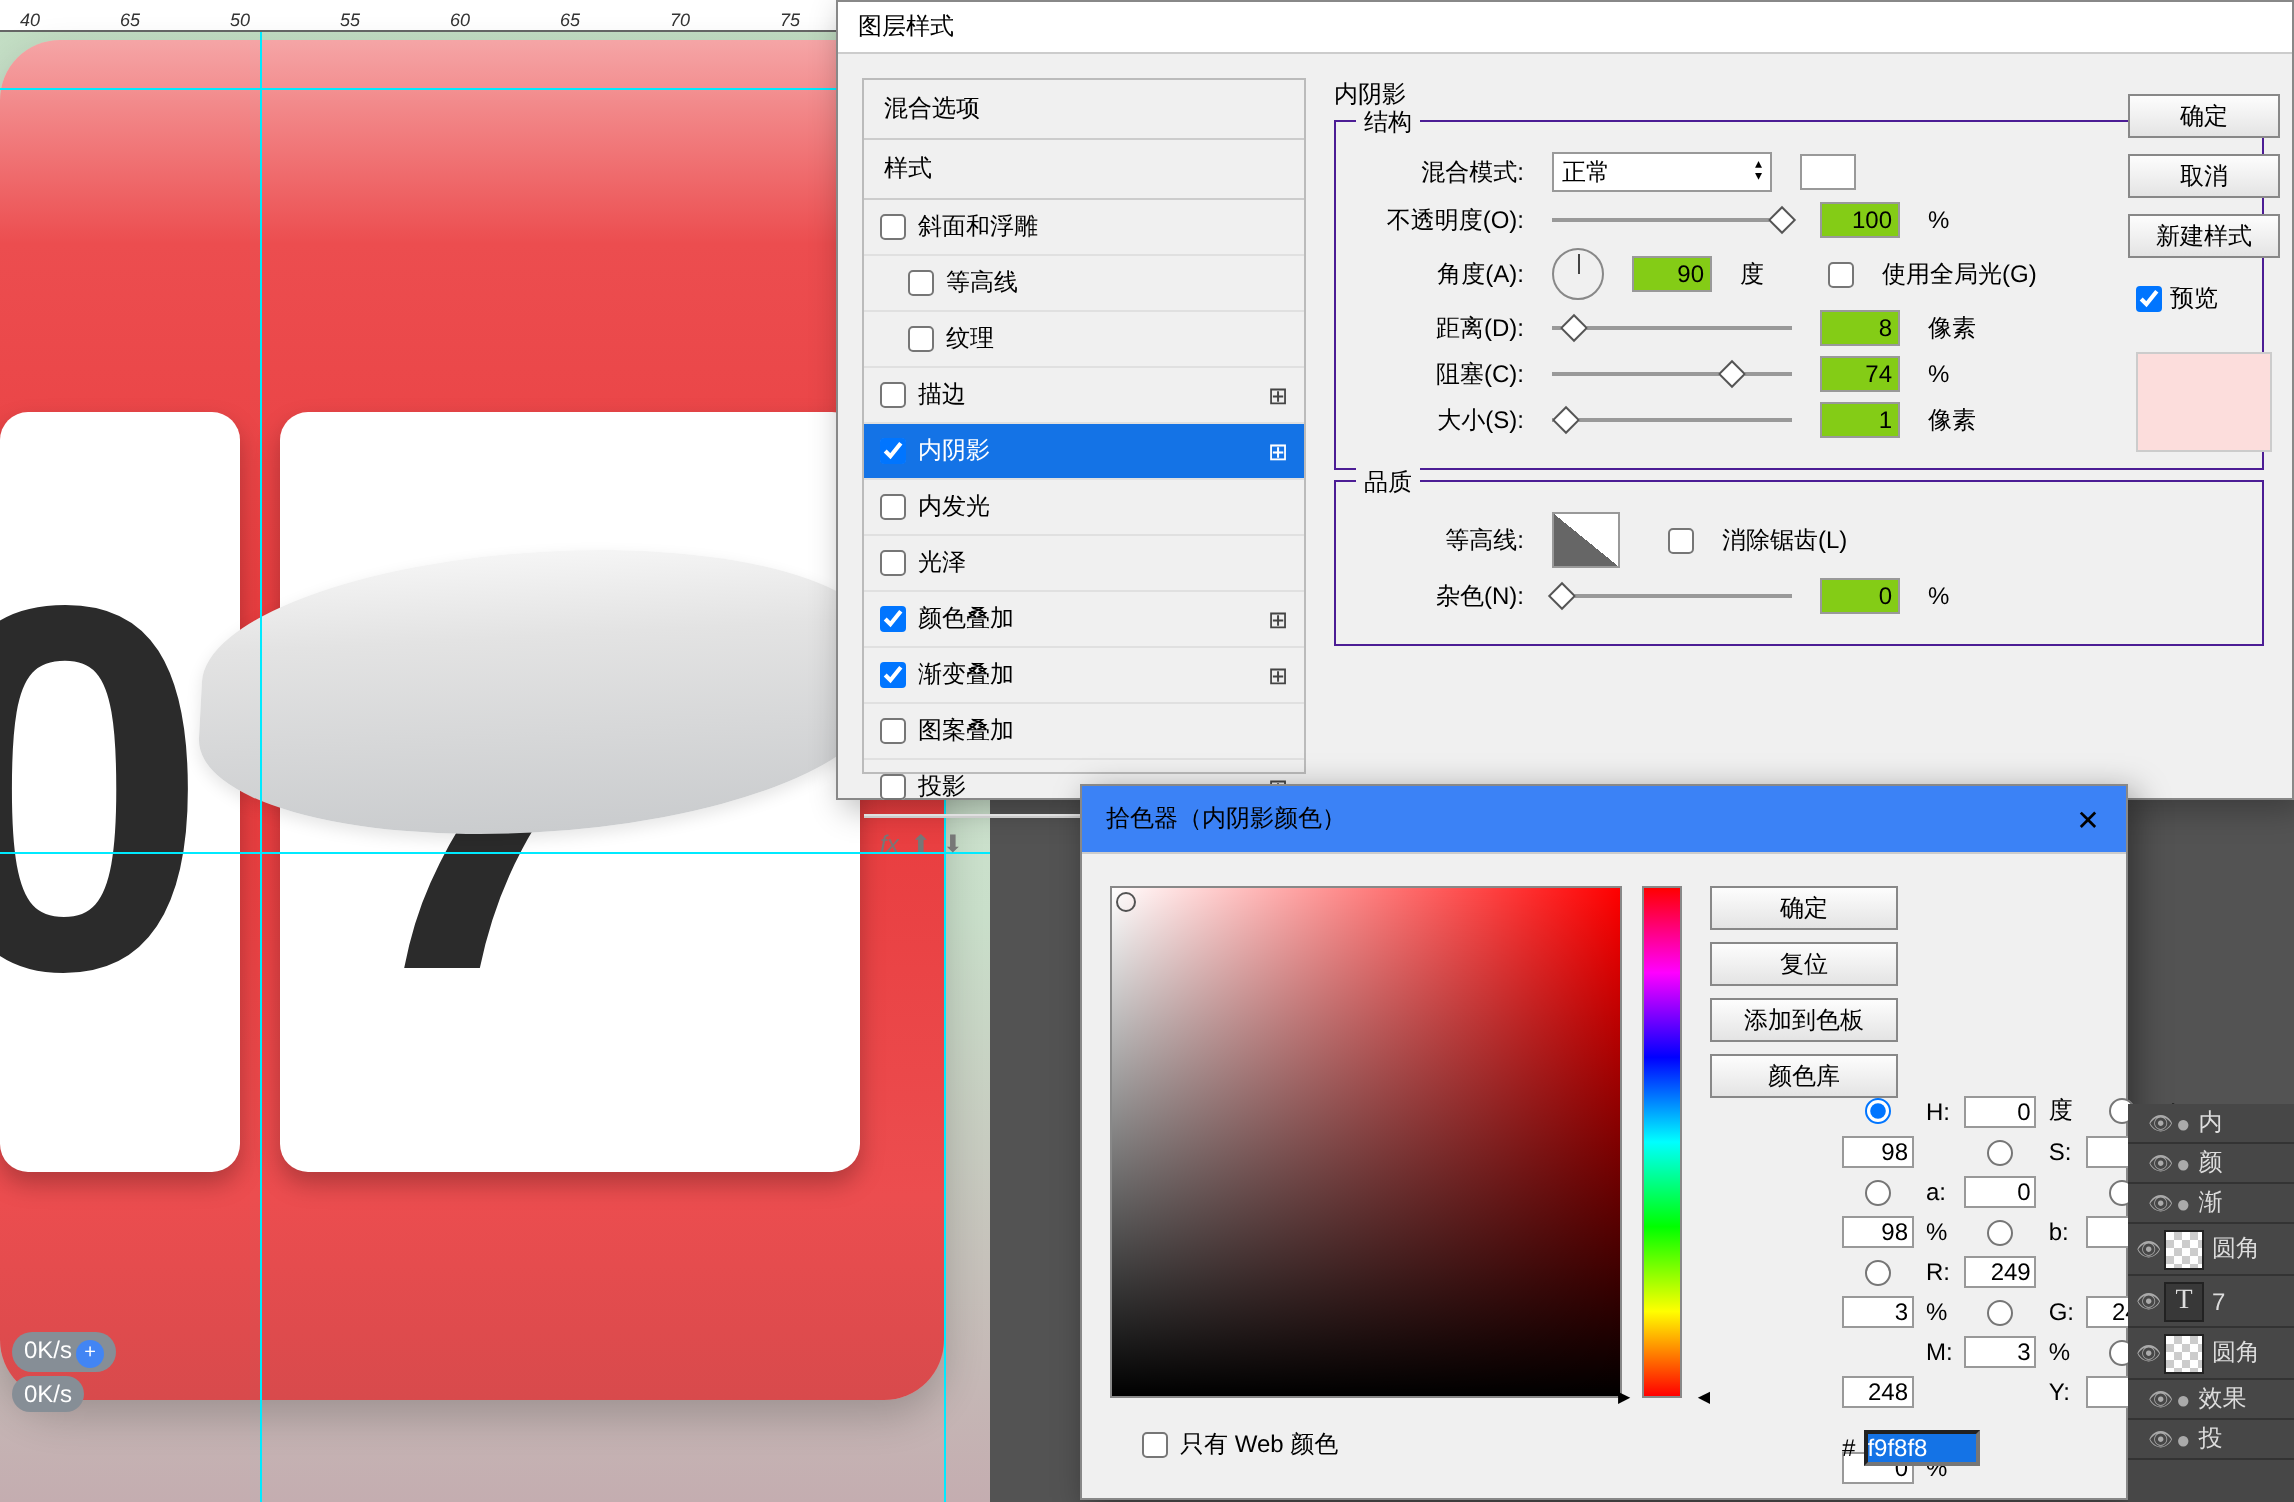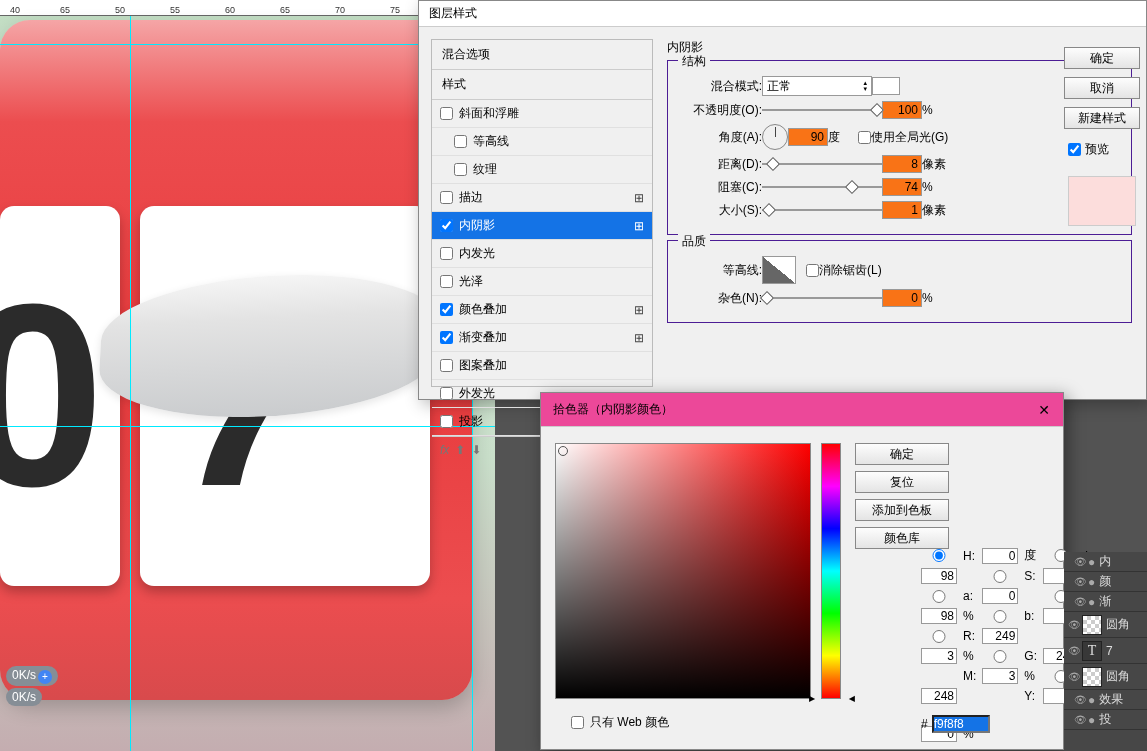--- a/index.html
+++ b/index.html
@@ -1,20 +1,20 @@
 <!DOCTYPE html>
 <html><head>
 <meta charset="utf-8">
 <style>
 * { box-sizing: border-box; margin: 0; padding: 0; font-family: "Microsoft YaHei", "SimSun", sans-serif; font-size: 12px; }
 body { width: 1147px; height: 751px; overflow: hidden; position: relative; background: #535353; }
 
 
 .canvas-area { position: absolute; top: 0; left: 0; width: 495px; height: 751px; background: linear-gradient(#d3e6d3, #b9d4b9); }
-.ruler-top { position: absolute; top: 0; left: 0; width: 495px; height: 16px; background: #fff; border-bottom: 1px solid #666; font-size: 9px; display: flex; align-items: flex-end; }
+.ruler-top { position: absolute; top: 0; left: 0; width: 495px; height: 16px; background: #fff; border-bottom: 1px solid #666; font-size: 9px; display: flex; align-items: flex-end; font-style: italic; }
 .ruler-top span { position: absolute; font-size: 9px; color: #333; }
 .canvas-content { position: absolute; top: 16px; left: 0; width: 495px; height: 735px; background: linear-gradient(to bottom, #c3dec4 0%, #d6e8d7 15%, #c9dfca 60%, #c4adb0 100%); }
 .red-box { position: absolute; top: 4px; left: 0; width: 472px; height: 680px; background: linear-gradient(to bottom, #f5a5a6, #ec4d4f 15%, #e83a3c 50%, #ec4d4f 85%, #d84a4c); border-radius: 30px; box-shadow: 0 8px 20px rgba(0,0,0,0.2); }
 .white-card { position: absolute; background: #fff; border-radius: 14px; box-shadow: 0 6px 12px rgba(0,0,0,0.25); }
 .card-top-left { top: 190px; left: 0; width: 120px; height: 380px; }
 .card-top-right { top: 190px; left: 140px; width: 290px; height: 380px; overflow: hidden; }
 .fold-overlay { position: absolute; top: 260px; left: 100px; width: 340px; height: 140px; background: linear-gradient(to bottom, #f5f5f5 0%, #e3e3e3 30%, #caccce 100%); border-radius: 50% / 40%; transform: rotate(-3deg) skewX(-6deg); box-shadow: 0 3px 8px rgba(0,0,0,0.1); }
 .big-digit0 { position: absolute; top: 230px; left: -40px; font-size: 260px; font-weight: bold; color: #2b2b2b; font-family: Arial, sans-serif; }
 .big-digit7 { position: absolute; top: 230px; left: 180px; font-size: 260px; font-weight: bold; color: #2b2b2b; font-family: Arial, sans-serif; font-style: italic; }
 .guide-h { position: absolute; left: 0; width: 495px; height: 1px; background: #00eaff; }
@@ -34,41 +34,41 @@
 .style-item.selected { background: #1473e6; color: #fff; }
 .style-item input[type=checkbox] { margin-right: 6px; }
 .style-item .plus { margin-left: auto; color: #444; font-size: 12px; }
 .style-item.selected .plus { color: #fff; }
 .style-footer { margin-top: auto; padding: 6px 8px; border-top: 1px solid #ccc; display: flex; gap: 6px; color: #777; }
 .style-footer span { cursor: pointer; }
 
 .main-pane { flex: 1; padding: 12px 14px; position: relative; }
 .fieldset { border: 1px solid #4c1d95; padding: 10px 12px; margin-bottom: 5px; position: relative; }
 .fieldset-title { position: absolute; top: -8px; left: 10px; background: #f0f0f0; padding: 0 4px; }
-.row { display: flex; align-items: center; margin: 5px 0; gap: 0; }
+.row { display: flex; align-items: center; margin: 5px 0; gap: 14px; }
 .row label { width: 82px; text-align: right; }
 .select-box { width: 110px; height: 20px; border: 1px solid #999; background: #fff; display: flex; align-items: center; padding: 0 4px; justify-content: space-between; }
 .select-arrows { display: inline-block; line-height: 6px; font-size: 7px; }
 .color-swatch { width: 28px; height: 18px; border: 1px solid #999; background: #fff; }
 .slider { flex: 0 0 120px; height: 10px; position: relative; }
 .slider-track { position: absolute; top: 4px; left: 0; width: 100%; height: 2px; background: #999; }
 .slider-thumb { position: absolute; top: 0; width: 10px; height: 10px; background: #fff; border: 1px solid #555; transform: rotate(45deg); }
-.num-input { width: 40px; height: 18px; border: 1px solid #999; background: #f97316; text-align: right; padding: 0 3px; }
+.num-input { width: 40px; height: 18px; border: 1px solid #999; background: #84cc16; text-align: right; padding: 0 3px; }
 .unit { width: 30px; }
 .angle-dial { width: 26px; height: 26px; border: 1px solid #888; border-radius: 50%; position: relative; }
 .angle-dial::after { content: ''; position: absolute; top: 2px; left: 12px; width: 1px; height: 10px; background: #444; }
 .contour-box { width: 34px; height: 28px; border: 1px solid #999; background: linear-gradient(to top right, #666 0%, #666 50%, #fff 50%, #fff 100%); }
 .ls-right-col { position: absolute; top: 40px; right: 0; width: 88px; display: flex; flex-direction: column; gap: 8px; padding: 6px; }
 .btn { height: 22px; border: 1px solid #888; background: linear-gradient(#fdfdfd, #e4e4e4); display: flex; align-items: center; justify-content: center; cursor: pointer; }
 .preview-check { display: flex; align-items: center; gap: 4px; padding: 4px; }
 .preview-swatch-large { width: 68px; height: 50px; background: #fcdddc; border: 1px solid #ccc; margin: 6px auto; }
 
 
 .dialog-colorpicker { position: absolute; top: 392px; left: 540px; width: 524px; height: 358px; background: #f0f0f0; border: 1px solid #888; box-shadow: 4px 4px 16px rgba(0,0,0,0.4); }
-.cp-titlebar { height: 34px; background: #ec4899; border-bottom: 1px solid #ccc; display: flex; align-items: center; padding: 0 12px; justify-content: space-between; }
+.cp-titlebar { height: 34px; background: #3b82f6; border-bottom: 1px solid #ccc; display: flex; align-items: center; padding: 0 12px; justify-content: space-between; }
 .cp-close { width: 14px; height: 14px; cursor: pointer; display: flex; align-items: center; justify-content: center; font-size: 14px; }
 .cp-body { display: flex; padding: 16px 14px; gap: 14px; }
 .cp-main { display: flex; gap: 10px; }
 .sat-box { width: 256px; height: 256px; border: 1px solid #888; background: #ff0000; position: relative; }
 .sat-box::before { content: ''; position: absolute; inset: 0; background: linear-gradient(to right, #fff, rgba(255,255,255,0)); }
 .sat-box::after { content: ''; position: absolute; inset: 0; background: linear-gradient(to bottom, rgba(0,0,0,0), #000); }
 .sat-cursor { position: absolute; top: 2px; left: 2px; width: 10px; height: 10px; border: 1px solid #555; border-radius: 50%; }
 .hue-bar { width: 20px; height: 256px; border: 1px solid #888; background: linear-gradient(to bottom, #ff0000, #ff00ff, #0000ff, #00ffff, #00ff00, #ffff00, #ff0000); position: relative; }
 .hue-thumb { position: absolute; bottom: -4px; left: -5px; width: 30px; height: 8px; }
 .hue-thumb::before { content: '▶'; position: absolute; left: -8px; font-size: 8px; }
@@ -179,24 +179,20 @@
             <input type="checkbox" checked="" style="">
             <span>渐变叠加</span>
             <span class="plus">⊞</span>
           </div>
           <div class="style-item">
             <input type="checkbox" style="">
             <span>图案叠加</span>
           </div>
           <div class="style-item">
             <input type="checkbox" style="">
-            <span>外发光</span>
-          </div>
-          <div class="style-item">
-            <input type="checkbox" style="">
             <span>投影</span>
             <span class="plus">⊞</span>
           </div>
         </div>
       <div class="style-footer">
         <span style="font-style:italic">fx</span>
         <span>⬆</span>
         <span>⬇</span>
       </div>
     </div>

